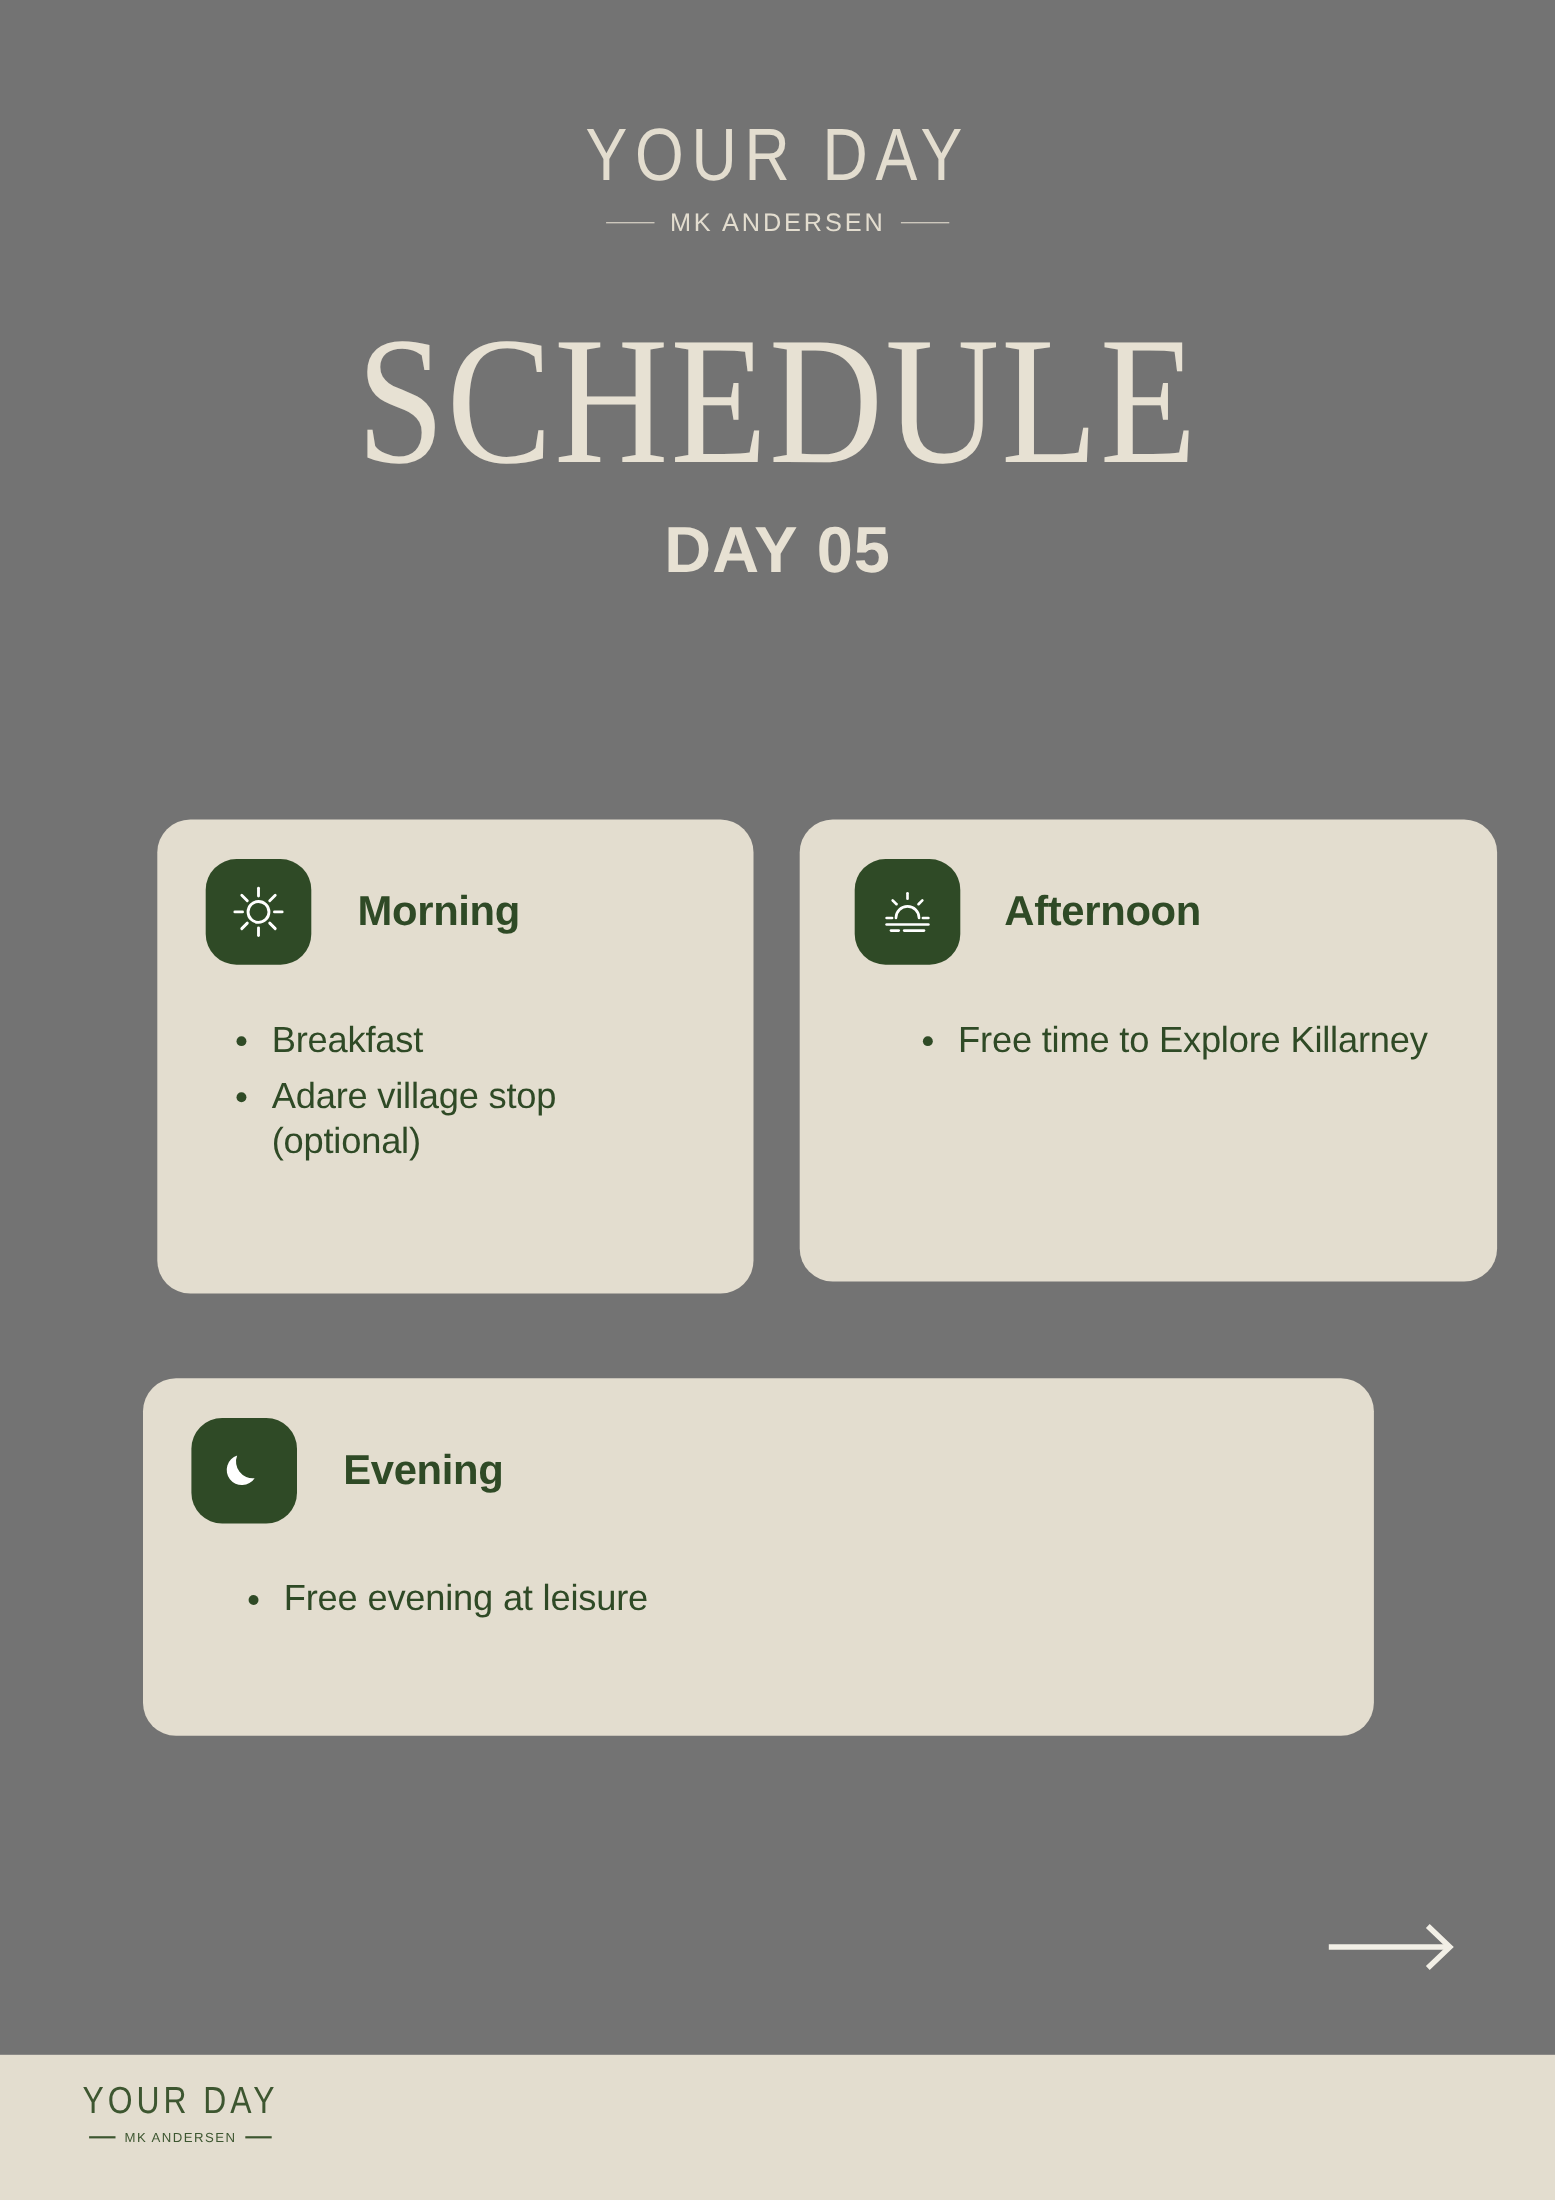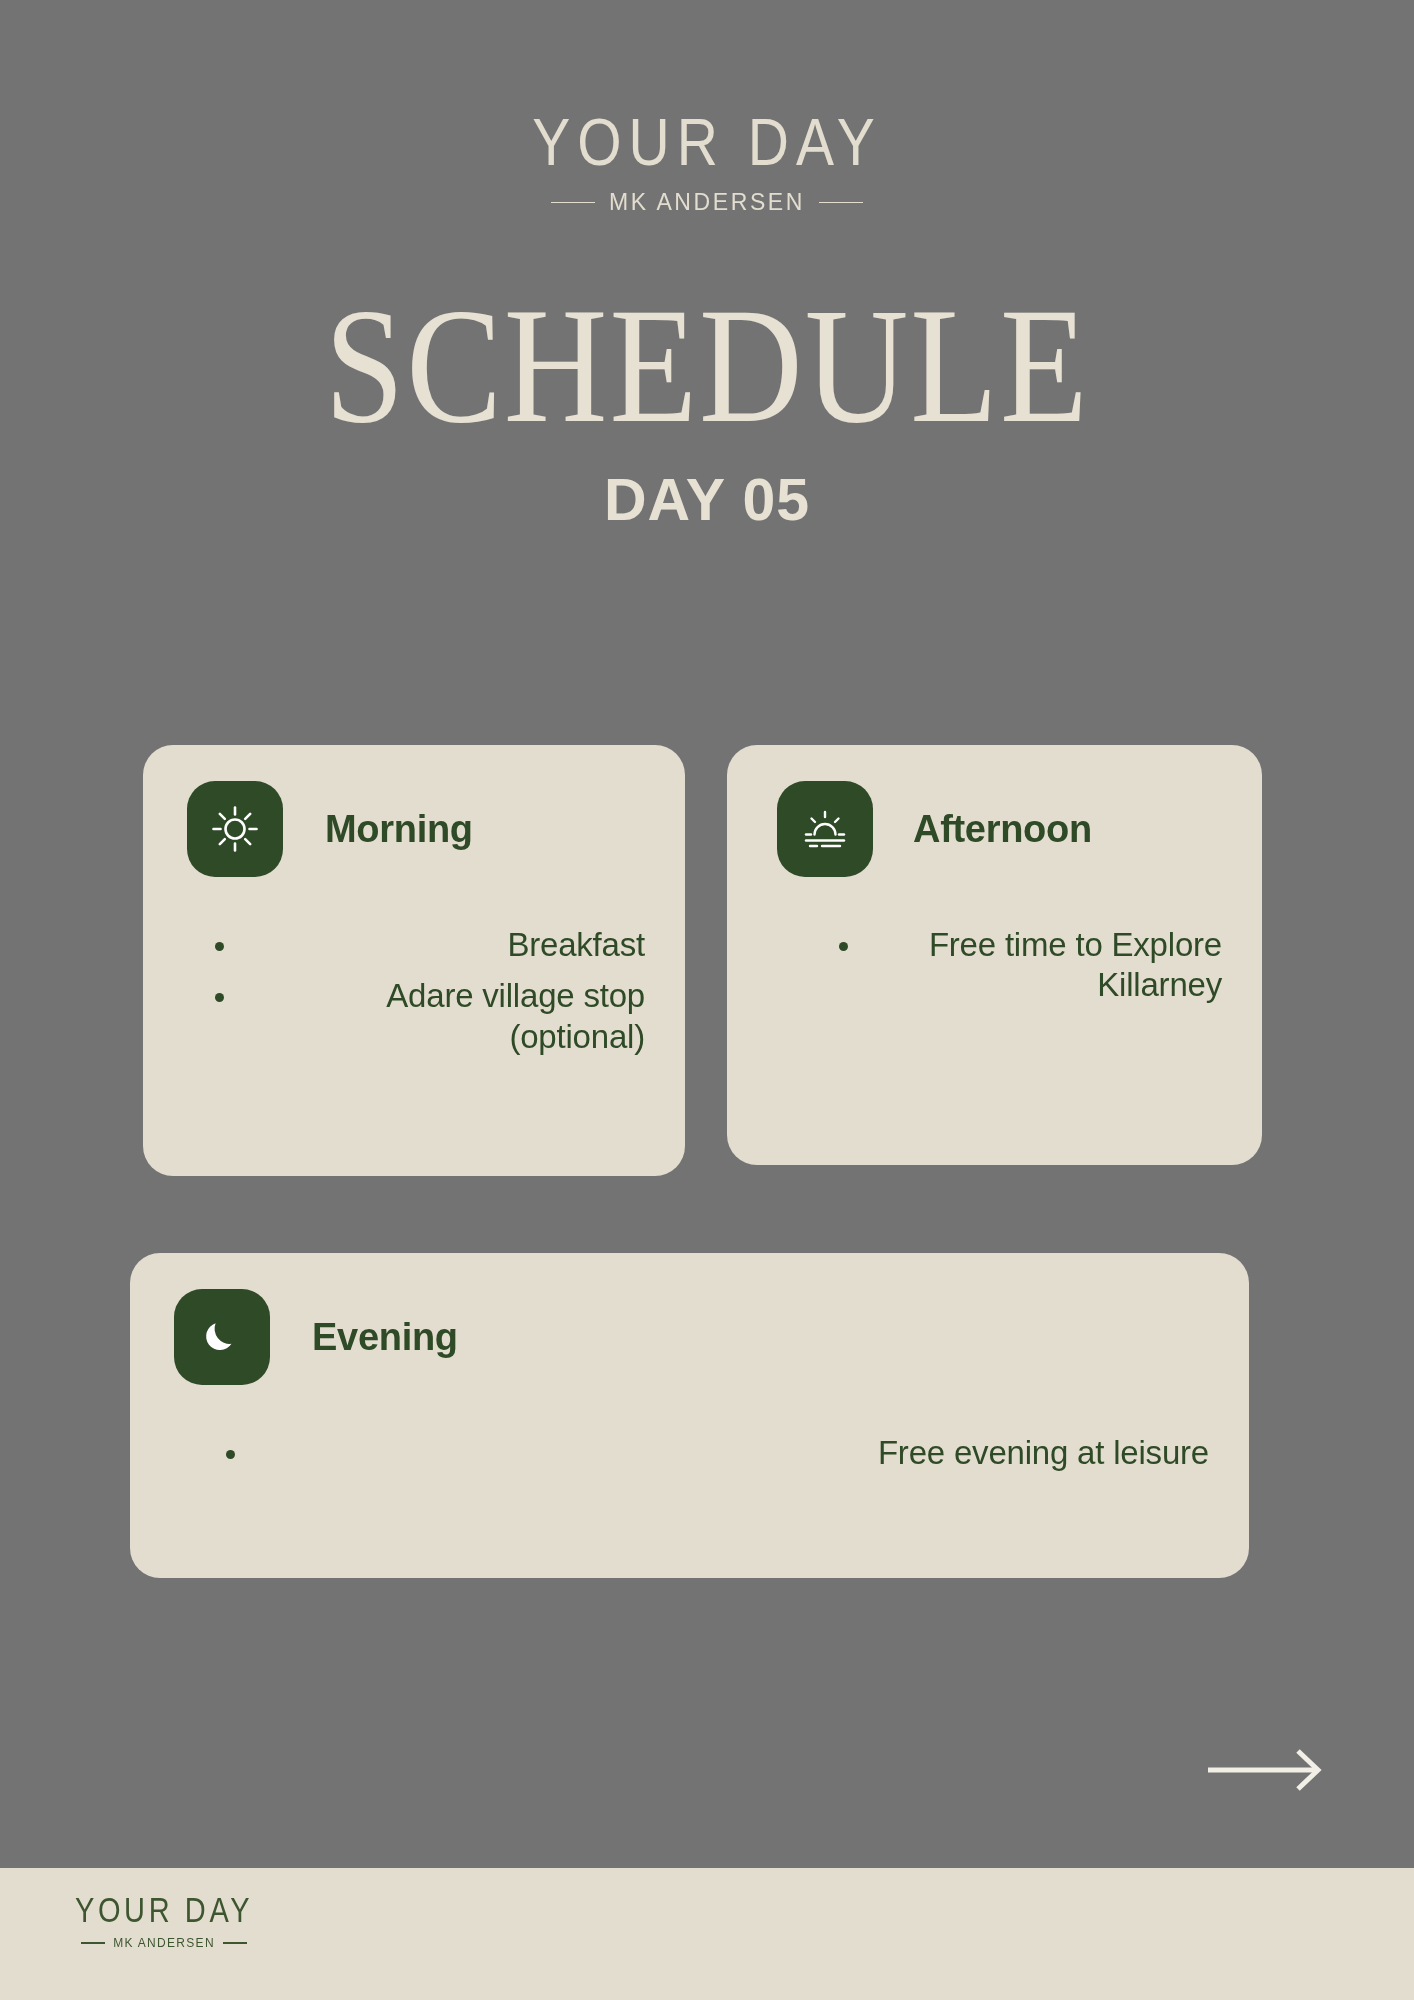--- a/index.html
+++ b/index.html
@@ -110,21 +110,21 @@
   #card-morning {
     left: 143px;
     top: 745px;
     width: 542px;
     height: 431px;
   }
 
   #card-afternoon {
     left: 727px;
     top: 745px;
-    width: 535px;
+    width: 634px;
     height: 420px;
   }
 
   #card-evening {
     left: 130px;
     top: 1253px;
     width: 1119px;
     height: 325px;
   }
 
@@ -153,21 +153,20 @@
     font-size: 38px;
     font-weight: 700;
     color: #2F4A26;
     letter-spacing: -0.3px;
   }
 
   .card-list {
     list-style: none;
     margin: 0;
     padding: 0;
-    text-align: right;
   }
 
   .card-body {
     padding: 48px 40px 0 68px;
   }
 
   #card-afternoon .card-body { padding: 48px 40px 0 108px; }
   #card-evening .card-body { padding: 48px 40px 0 92px; }
 
   .card-list li {

